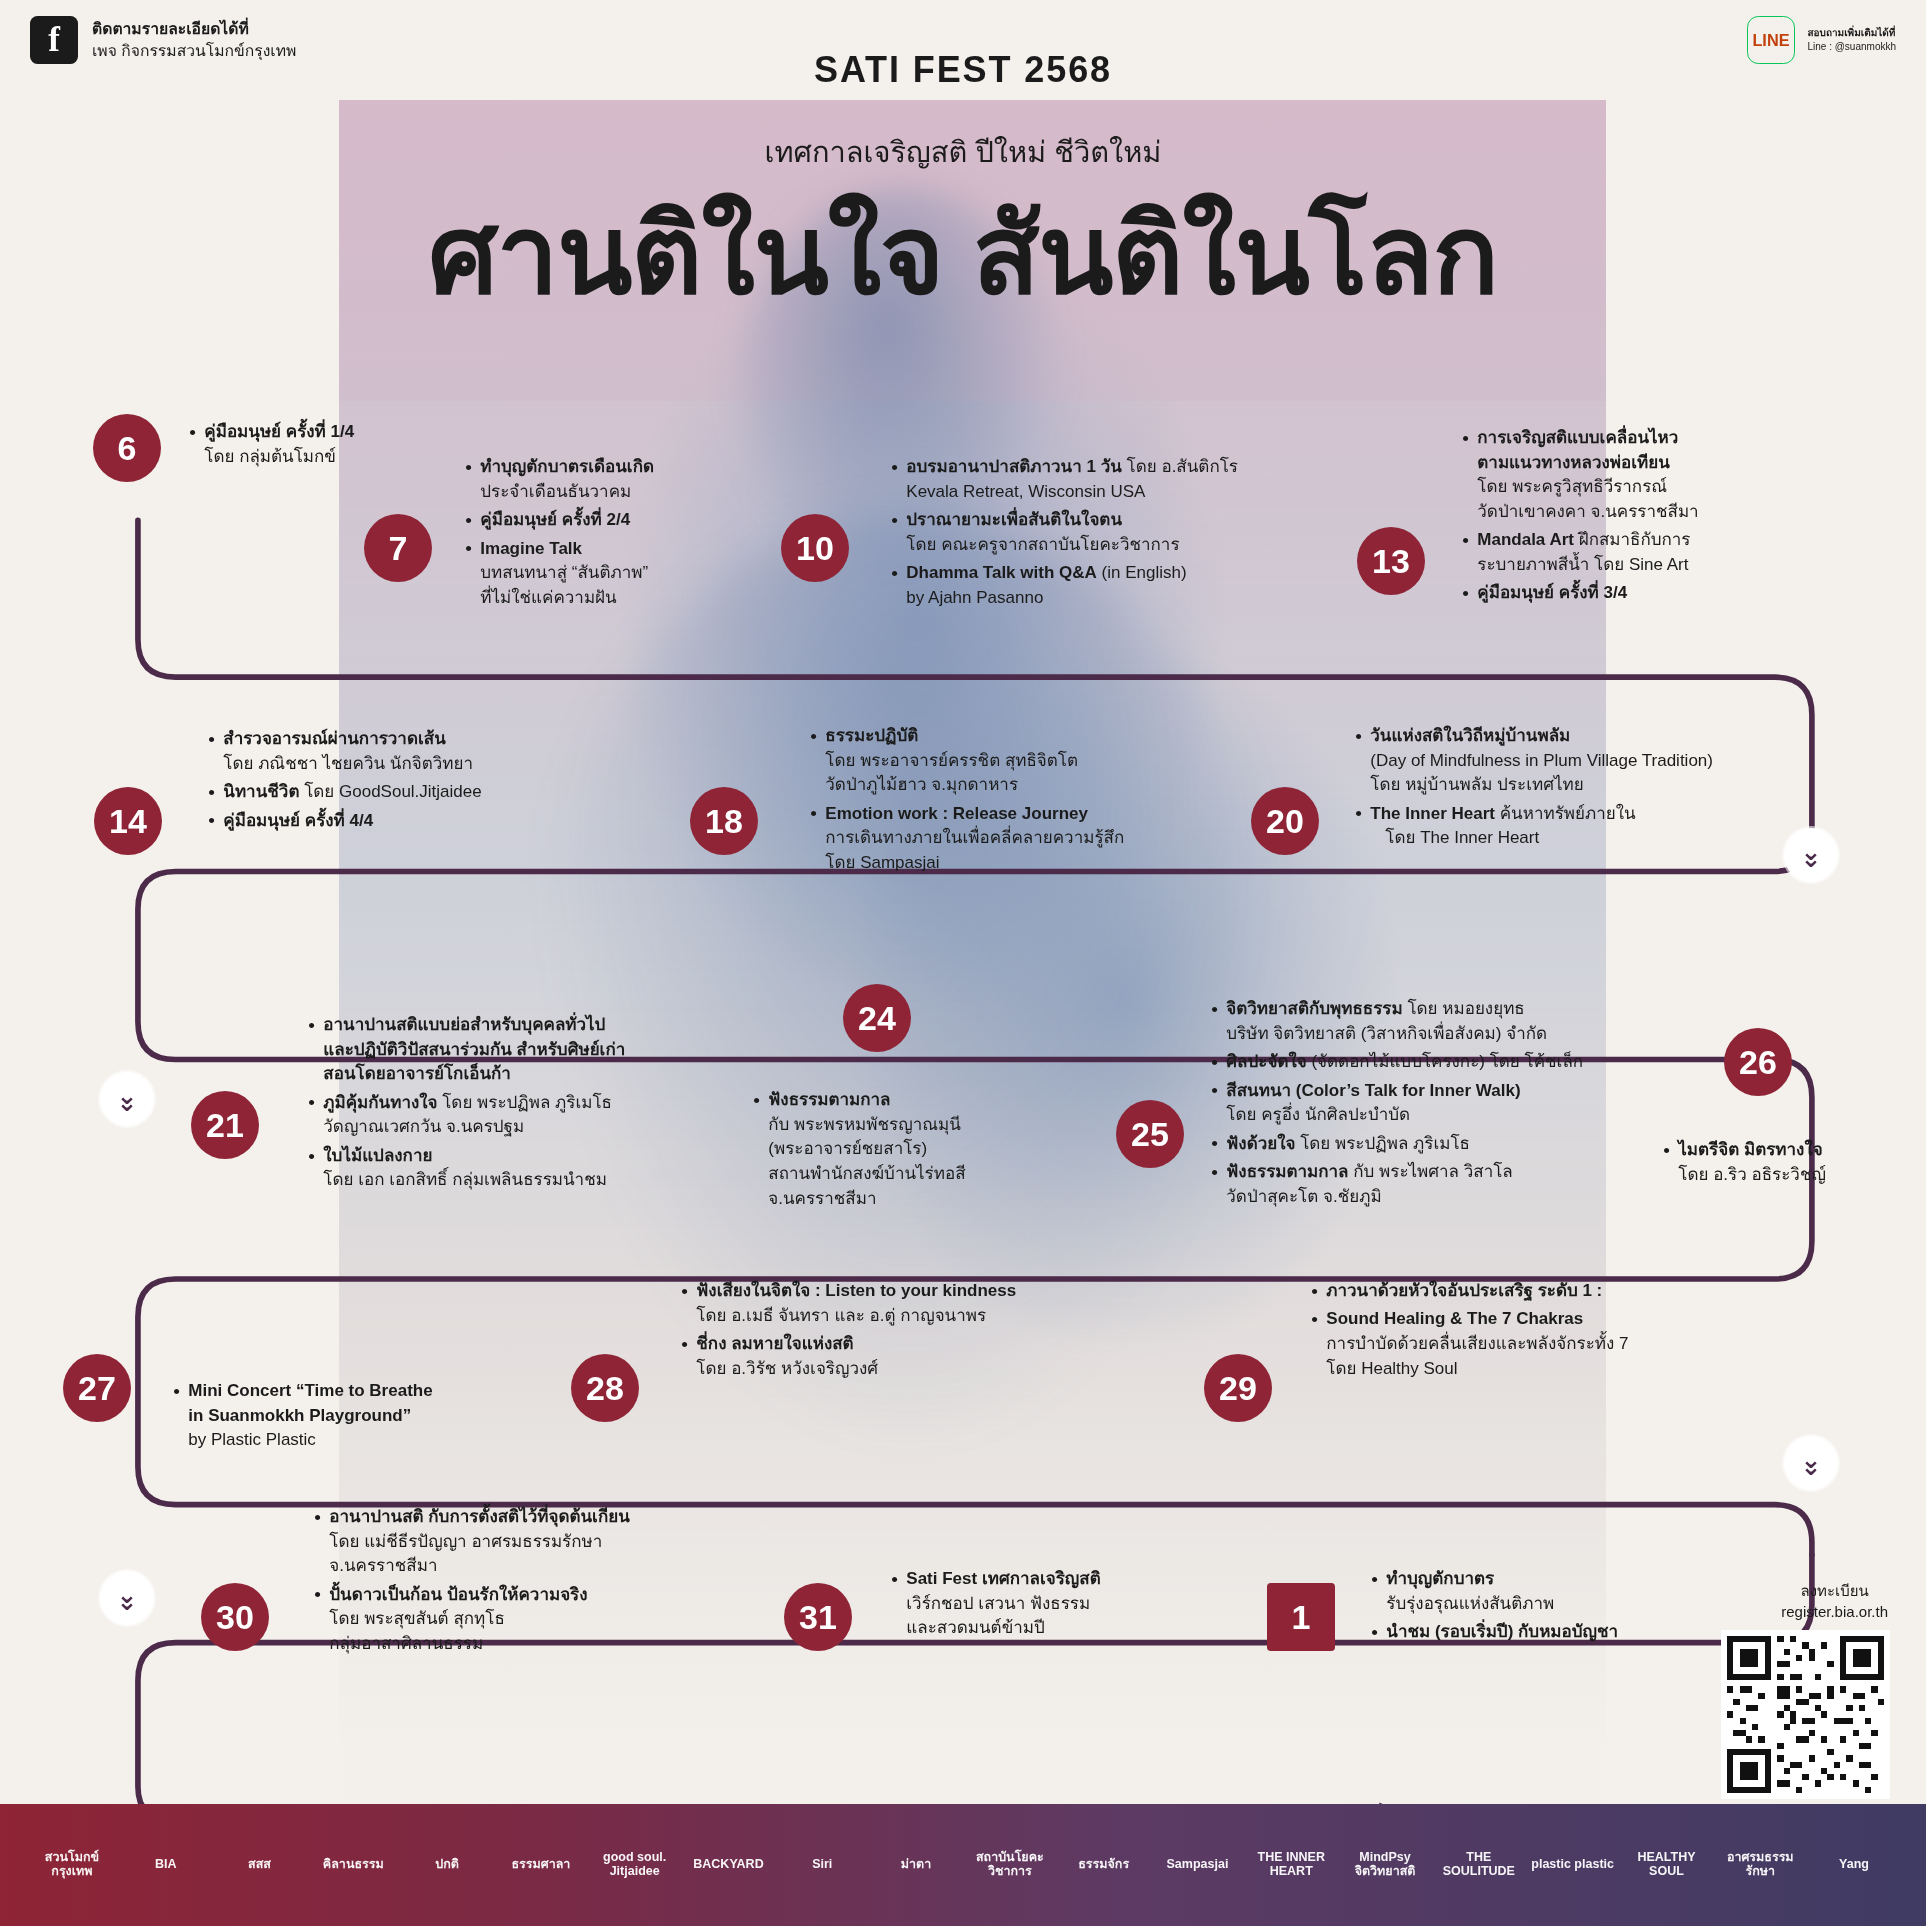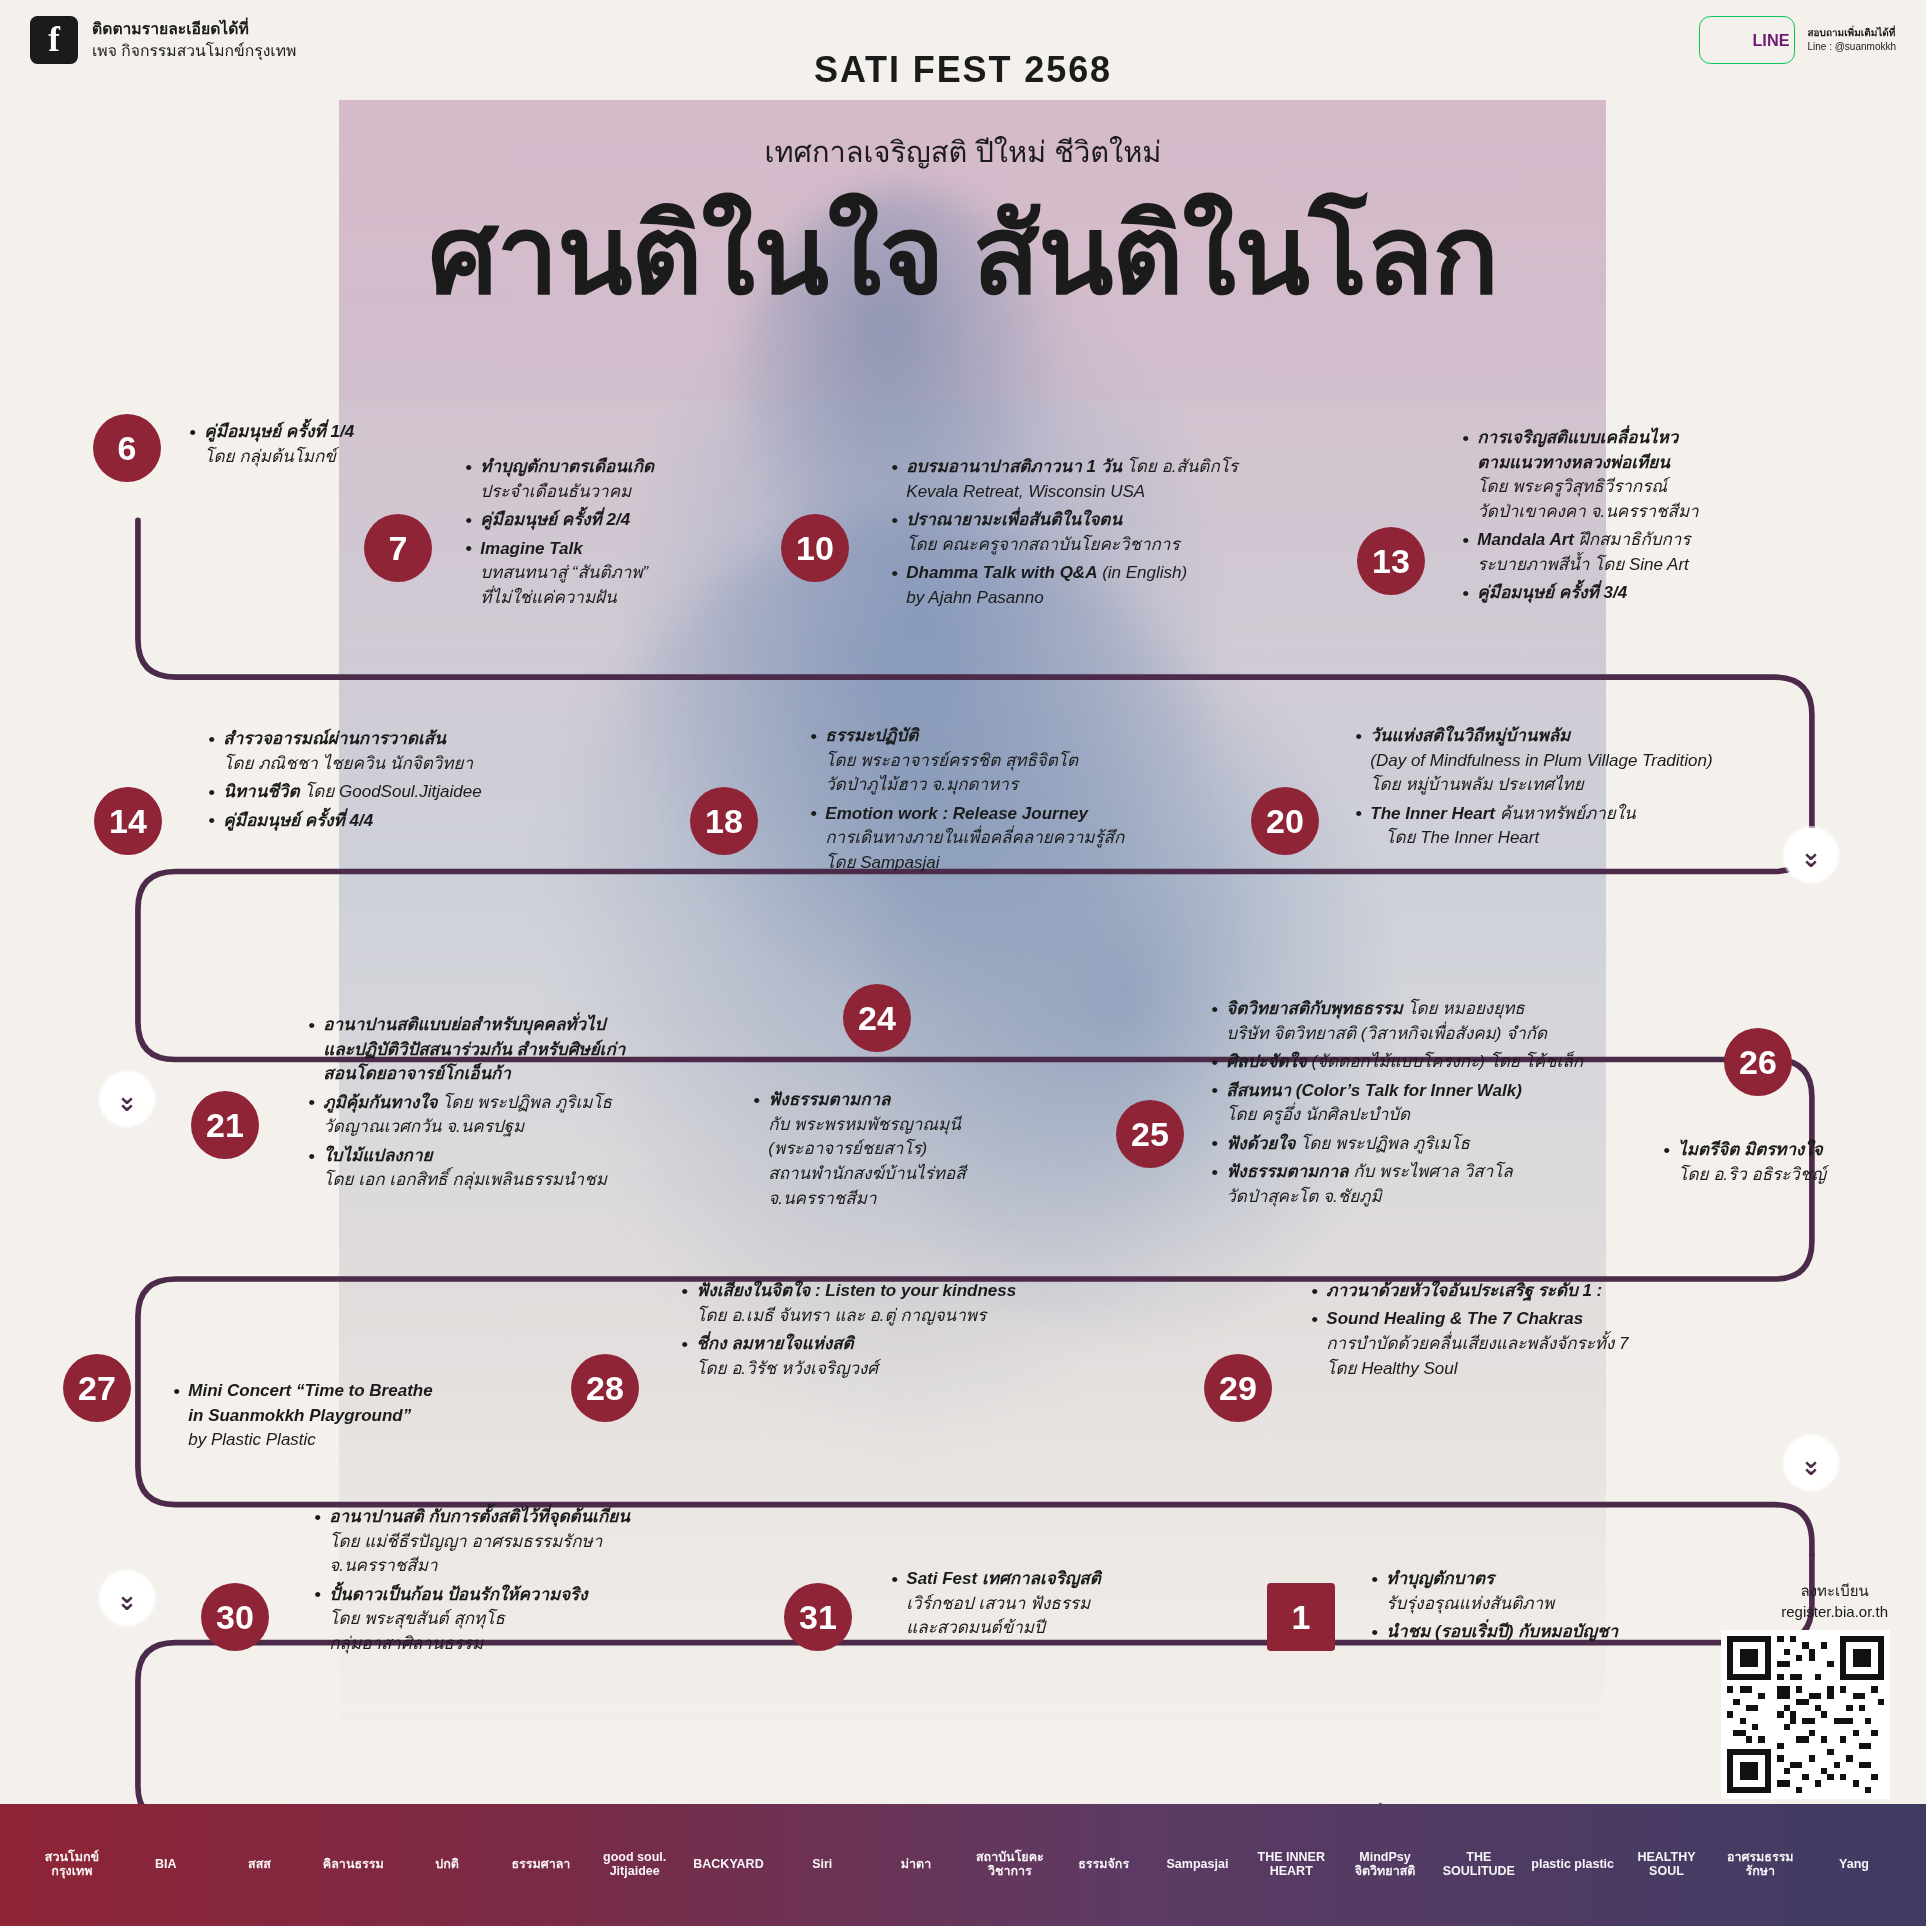--- a/index.html
+++ b/index.html
@@ -34,41 +34,41 @@
     background:linear-gradient(180deg, rgba(214,186,202,.75), rgba(206,182,200,.35));
   }
 
   
   .fb-block{position:absolute;left:30px;top:16.3px;display:flex;align-items:center;gap:14px;}
   .fb-icon{width:48px;height:48px;border-radius:7.5px;background:#1b1b1b;color:#fff;display:flex;align-items:center;justify-content:center;font-size:35px;font-weight:bold;font-family:"Liberation Serif",serif;}
   .fb-txt{font-size:15.7px;line-height:1.45;font-weight:bold;}
   .fb-txt .sub{font-weight:normal;}
 
   .line-block{position:absolute;right:30px;top:16.3px;display:flex;align-items:center;gap:12.5px;}
-  .line-icon{width:46px;height:46px;border-radius:11.3px;border:1.9px solid #06c755;display:flex;align-items:center;justify-content:center;color:#701a75;font-size:16.3px;font-weight:bold;padding-left:48px;}
+  .line-icon{width:46px;height:46px;border-radius:11.3px;border:1.9px solid #06c755;display:flex;align-items:center;justify-content:center;color:#c2410c;font-size:16.3px;font-weight:bold;}
   .line-txt{font-size:10px;line-height:1.45;}
   .line-txt .b{font-weight:bold;}
 
   .title-en{position:absolute;top:49px;left:0;width:100%;text-align:center;font-size:36px;font-weight:bold;letter-spacing:1.9px;}
   .title-th{position:absolute;top:129px;left:0;width:100%;text-align:center;font-size:29px;}
   .title-big{position:absolute;top:194px;left:0;width:100%;text-align:center;font-size:110px;font-weight:bold;letter-spacing:-1.3px;line-height:1.1;}
 
   
   .flow{position:absolute;left:0;top:0;width:1926px;height:1926px;pointer-events:none;}
 
   
   .day{
     position:absolute;width:68px;height:68px;border-radius:50%;
     background:#8e2436;color:#fff;display:flex;align-items:center;justify-content:center;
     font-size:34px;font-weight:bold;
   }
   .day.sq{border-radius:3.8px;}
   
   .entry{position:absolute;font-size:17px;line-height:1.45;}
-  .entry ul{list-style:none;margin:0;padding:0;font-style:italic;}
+  .entry ul{list-style:none;margin:0;padding:0;}
   .entry li{position:relative;padding-left:16.3px;margin-bottom:3.8px;}
   .entry li:before{content:"•";position:absolute;left:1.3px;top:-1.3px;font-size:19px;}
   .b{font-weight:bold;}
   .sub{display:block;font-weight:normal;}
 
   
   .chev{
     position:absolute;width:54px;height:54px;border-radius:50%;background:#fff;
     display:flex;align-items:center;justify-content:center;color:#4b2a4a;font-size:25px;font-weight:bold;
     box-shadow:0 0 0 1.9px rgba(255,255,255,.6);

